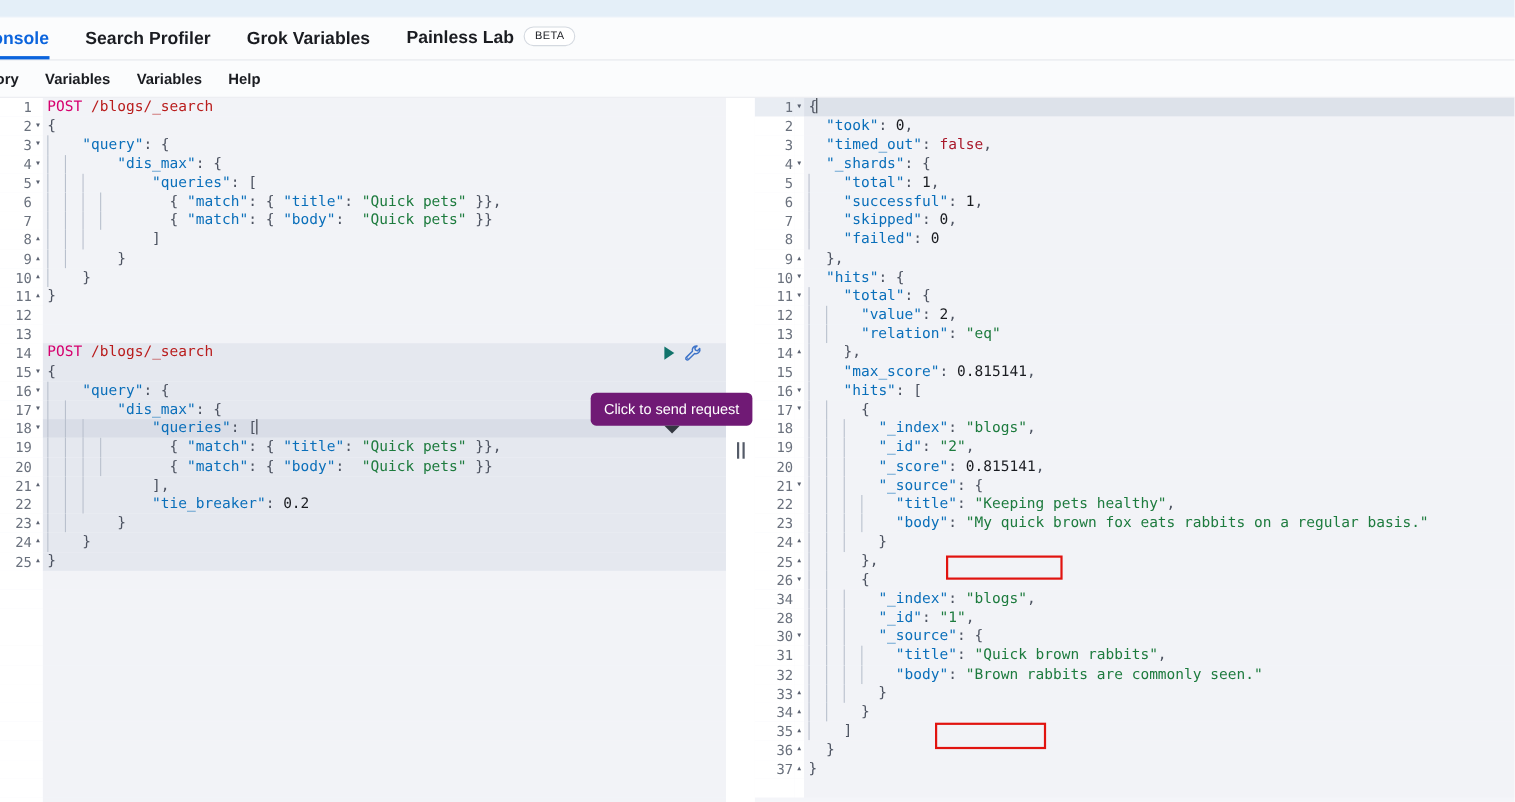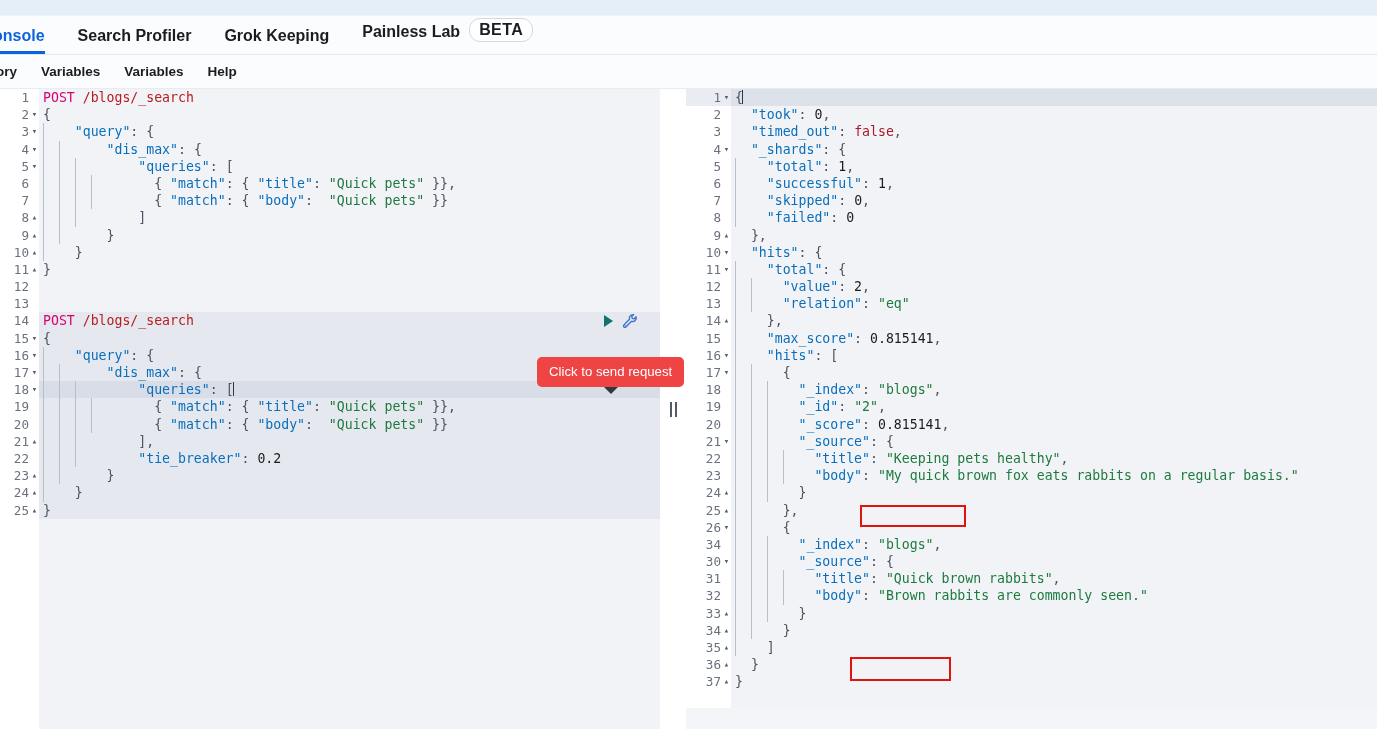--- a/index.html
+++ b/index.html
@@ -45,22 +45,22 @@
   .tab:first-child { margin-left: -7px; }
   .tab.active { color: #0b64dd; }
   .tab.active::after {
     content: "";
     position: absolute;
     left: 0; right: 0; bottom: 0;
     height: 3px;
     background: #0b64dd;
   }
   .beta-badge {
-    font-size: 16px;
-    font-weight: bold;
+    font-size: 10px;
+    font-weight: normal;
     letter-spacing: .4px;
     color: #1a1c21;
     border: 1px solid #d4d9e0;
     border-radius: 11px;
     padding: 3px 9px 3px 9px;
     background: #fff;
     line-height: 1;
     position: relative;
     top: -2px;
   }
@@ -202,21 +202,21 @@
     border-bottom: 6px solid transparent;
     cursor: pointer;
   }
   .wrench-btn { cursor: pointer; display: block; line-height: 0; }
 
   
   #tooltip {
     position: absolute;
     left: 537px;
     top: 268px;
-    background: #ef4444;
+    background: #701a75;
     color: #ffffff;
     font-size: 13.2px;
     font-family: "Liberation Sans", sans-serif;
     padding: 7px 12px 8px 12px;
     border-radius: 5px;
     white-space: nowrap;
     z-index: 40;
   }
   #tooltip::after {
     content: "";
@@ -244,21 +244,21 @@
 <div id="top-strip"></div>
 
 <div id="tabbar">
   <div class="tab active">
     <span>onsole</span>
   </div>
   <div class="tab">
     <span>Search Profiler</span>
   </div>
   <div class="tab">
-    <span>Grok Keeping</span>
+    <span>Grok Variables</span>
   </div>
   <div class="tab">
     <span>Painless Lab</span>
     <span class="beta-badge">BETA</span>
   </div>
 </div>
 
 <div id="menubar">
   <div class="menu-item">story</div>
   <div class="menu-item">Variables</div>
@@ -343,20 +343,21 @@
         <div class="row"><div class="gutter">18</div><div class="gutpad"></div><div class="line"><span class="guides"><i style="left: 4px;"></i><i style="left: 19.86px;"></i><i style="left: 35.72px;"></i></span><span class="t-punct">        </span><span class="t-key">"_index"</span><span class="t-punct">: </span><span class="t-str">"blogs"</span><span class="t-punct">,</span></div></div>
         <div class="row"><div class="gutter">19</div><div class="gutpad"></div><div class="line"><span class="guides"><i style="left: 4px;"></i><i style="left: 19.86px;"></i><i style="left: 35.72px;"></i></span><span class="t-punct">        </span><span class="t-key">"_id"</span><span class="t-punct">: </span><span class="t-str">"2"</span><span class="t-punct">,</span></div></div>
         <div class="row"><div class="gutter">20</div><div class="gutpad"></div><div class="line"><span class="guides"><i style="left: 4px;"></i><i style="left: 19.86px;"></i><i style="left: 35.72px;"></i></span><span class="t-punct">        </span><span class="t-key">"_score"</span><span class="t-punct">: </span><span class="t-num">0.815141</span><span class="t-punct">,</span></div></div>
         <div class="row"><div class="gutter">21<span class="fold">▾</span></div><div class="gutpad"></div><div class="line"><span class="guides"><i style="left: 4px;"></i><i style="left: 19.86px;"></i><i style="left: 35.72px;"></i></span><span class="t-punct">        </span><span class="t-key">"_source"</span><span class="t-punct">: {</span></div></div>
         <div class="row"><div class="gutter">22</div><div class="gutpad"></div><div class="line"><span class="guides"><i style="left: 4px;"></i><i style="left: 19.86px;"></i><i style="left: 35.72px;"></i><i style="left: 51.58px;"></i></span><span class="t-punct">          </span><span class="t-key">"title"</span><span class="t-punct">: </span><span class="t-str">"Keeping pets healthy"</span><span class="t-punct">,</span></div></div>
         <div class="row"><div class="gutter">23</div><div class="gutpad"></div><div class="line"><span class="guides"><i style="left: 4px;"></i><i style="left: 19.86px;"></i><i style="left: 35.72px;"></i><i style="left: 51.58px;"></i></span><span class="t-punct">          </span><span class="t-key">"body"</span><span class="t-punct">: </span><span class="t-str">"My quick brown fox eats rabbits on a regular basis."</span></div></div>
         <div class="row"><div class="gutter">24<span class="fold">▴</span></div><div class="gutpad"></div><div class="line"><span class="guides"><i style="left: 4px;"></i><i style="left: 19.86px;"></i><i style="left: 35.72px;"></i></span><span class="t-punct">        }</span></div></div>
         <div class="row"><div class="gutter">25<span class="fold">▴</span></div><div class="gutpad"></div><div class="line"><span class="guides"><i style="left: 4px;"></i><i style="left: 19.86px;"></i></span><span class="t-punct">      },</span></div></div>
         <div class="row"><div class="gutter">26<span class="fold">▾</span></div><div class="gutpad"></div><div class="line"><span class="guides"><i style="left: 4px;"></i><i style="left: 19.86px;"></i></span><span class="t-punct">      {</span></div></div>
         <div class="row"><div class="gutter">34</div><div class="gutpad"></div><div class="line"><span class="guides"><i style="left: 4px;"></i><i style="left: 19.86px;"></i><i style="left: 35.72px;"></i></span><span class="t-punct">        </span><span class="t-key">"_index"</span><span class="t-punct">: </span><span class="t-str">"blogs"</span><span class="t-punct">,</span></div></div>
+        <div class="row"><div class="gutter">28</div><div class="gutpad"></div><div class="line"><span class="guides"><i style="left: 4px;"></i><i style="left: 19.86px;"></i><i style="left: 35.72px;"></i></span><span class="t-punct">        </span><span class="t-key">"_id"</span><span class="t-punct">: </span><span class="t-str">"1"</span><span class="t-punct">,</span></div></div>
         <div class="row"><div class="gutter">30<span class="fold">▾</span></div><div class="gutpad"></div><div class="line"><span class="guides"><i style="left: 4px;"></i><i style="left: 19.86px;"></i><i style="left: 35.72px;"></i></span><span class="t-punct">        </span><span class="t-key">"_source"</span><span class="t-punct">: {</span></div></div>
         <div class="row"><div class="gutter">31</div><div class="gutpad"></div><div class="line"><span class="guides"><i style="left: 4px;"></i><i style="left: 19.86px;"></i><i style="left: 35.72px;"></i><i style="left: 51.58px;"></i></span><span class="t-punct">          </span><span class="t-key">"title"</span><span class="t-punct">: </span><span class="t-str">"Quick brown rabbits"</span><span class="t-punct">,</span></div></div>
         <div class="row"><div class="gutter">32</div><div class="gutpad"></div><div class="line"><span class="guides"><i style="left: 4px;"></i><i style="left: 19.86px;"></i><i style="left: 35.72px;"></i><i style="left: 51.58px;"></i></span><span class="t-punct">          </span><span class="t-key">"body"</span><span class="t-punct">: </span><span class="t-str">"Brown rabbits are commonly seen."</span></div></div>
         <div class="row"><div class="gutter">33<span class="fold">▴</span></div><div class="gutpad"></div><div class="line"><span class="guides"><i style="left: 4px;"></i><i style="left: 19.86px;"></i><i style="left: 35.72px;"></i></span><span class="t-punct">        }</span></div></div>
         <div class="row"><div class="gutter">34<span class="fold">▴</span></div><div class="gutpad"></div><div class="line"><span class="guides"><i style="left: 4px;"></i><i style="left: 19.86px;"></i></span><span class="t-punct">      }</span></div></div>
         <div class="row"><div class="gutter">35<span class="fold">▴</span></div><div class="gutpad"></div><div class="line"><span class="guides"><i style="left: 4px;"></i></span><span class="t-punct">    ]</span></div></div>
         <div class="row"><div class="gutter">36<span class="fold">▴</span></div><div class="gutpad"></div><div class="line"><span class="t-punct">  }</span></div></div>
         <div class="row"><div class="gutter">37<span class="fold">▴</span></div><div class="gutpad"></div><div class="line"><span class="t-punct">}</span></div></div>
         <div class="row"><div class="gutter filler-gut"></div><div class="gutpad filler-gut"></div><div class="line filler"></div></div>
       </div>

